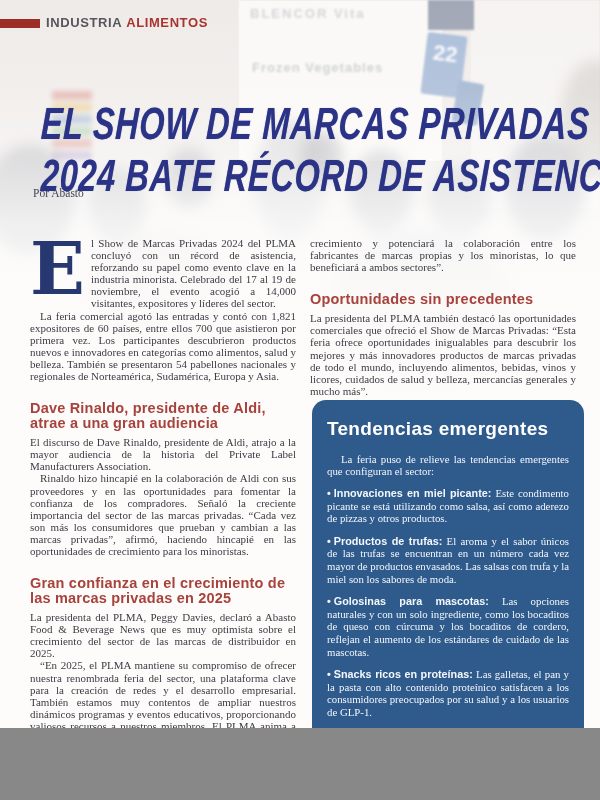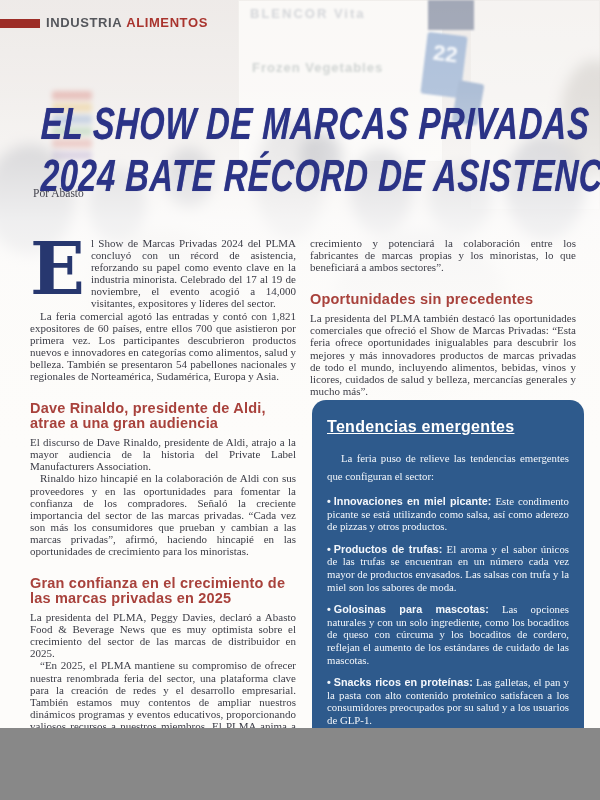--- a/index.html
+++ b/index.html
@@ -46,22 +46,22 @@
   .col p{margin:0;}
   .col p.ind{text-indent:10px;}
   .dropcap{float:left;font-family:"DejaVu Serif",serif;font-weight:bold;font-size:72px;line-height:58px;
        color:#27376f;margin:3px 6px 0 0;}
   h3.red{font-family:"Liberation Sans",sans-serif;font-weight:bold;font-size:14.5px;line-height:15px;
        color:#a8423c;margin:19px 0 5px;text-align:left;letter-spacing:.2px;}
   
   .bluebox{position:absolute;left:312px;top:400px;width:272px;height:358px;background:#2e5a8c;
        border-radius:14px;box-sizing:border-box;padding:16px 15px 12px;color:#f4f7fb;overflow:hidden;}
   .bluebox h2{margin:2px 0 13px;font-family:"Liberation Sans",sans-serif;font-weight:bold;
-       font-size:16px;letter-spacing:.3px;color:#ffffff;text-decoration:underline;}
-  .bluebox .intro{font-size:10.8px;line-height:18px;text-indent:14px;margin:0;text-align:justify;}
+       font-size:19px;letter-spacing:.3px;color:#ffffff;}
+  .bluebox .intro{font-size:10.8px;line-height:12px;text-indent:14px;margin:0;text-align:justify;}
   .bluebox ul{list-style:none;margin:0;padding:0;}
   .bluebox li{margin-top:10px;font-size:10.8px;line-height:12.6px;text-align:justify;}
   .bluebox li .lbl{font-family:"Liberation Sans",sans-serif;font-weight:bold;font-size:10.8px;}
   .bluebox li .dot{font-family:"Liberation Sans",sans-serif;font-weight:bold;margin-right:3px;}
   
   .footer{position:absolute;left:30px;top:772px;font-family:"Liberation Sans",sans-serif;
        font-size:11.5px;font-weight:bold;letter-spacing:.3px;}
   .footer .pg{color:#3fae63;}
   .footer .issue{color:#4b4b53;font-weight:normal;}
   .footer .site{color:#8cc9a0;font-weight:normal;margin-left:4px;}

